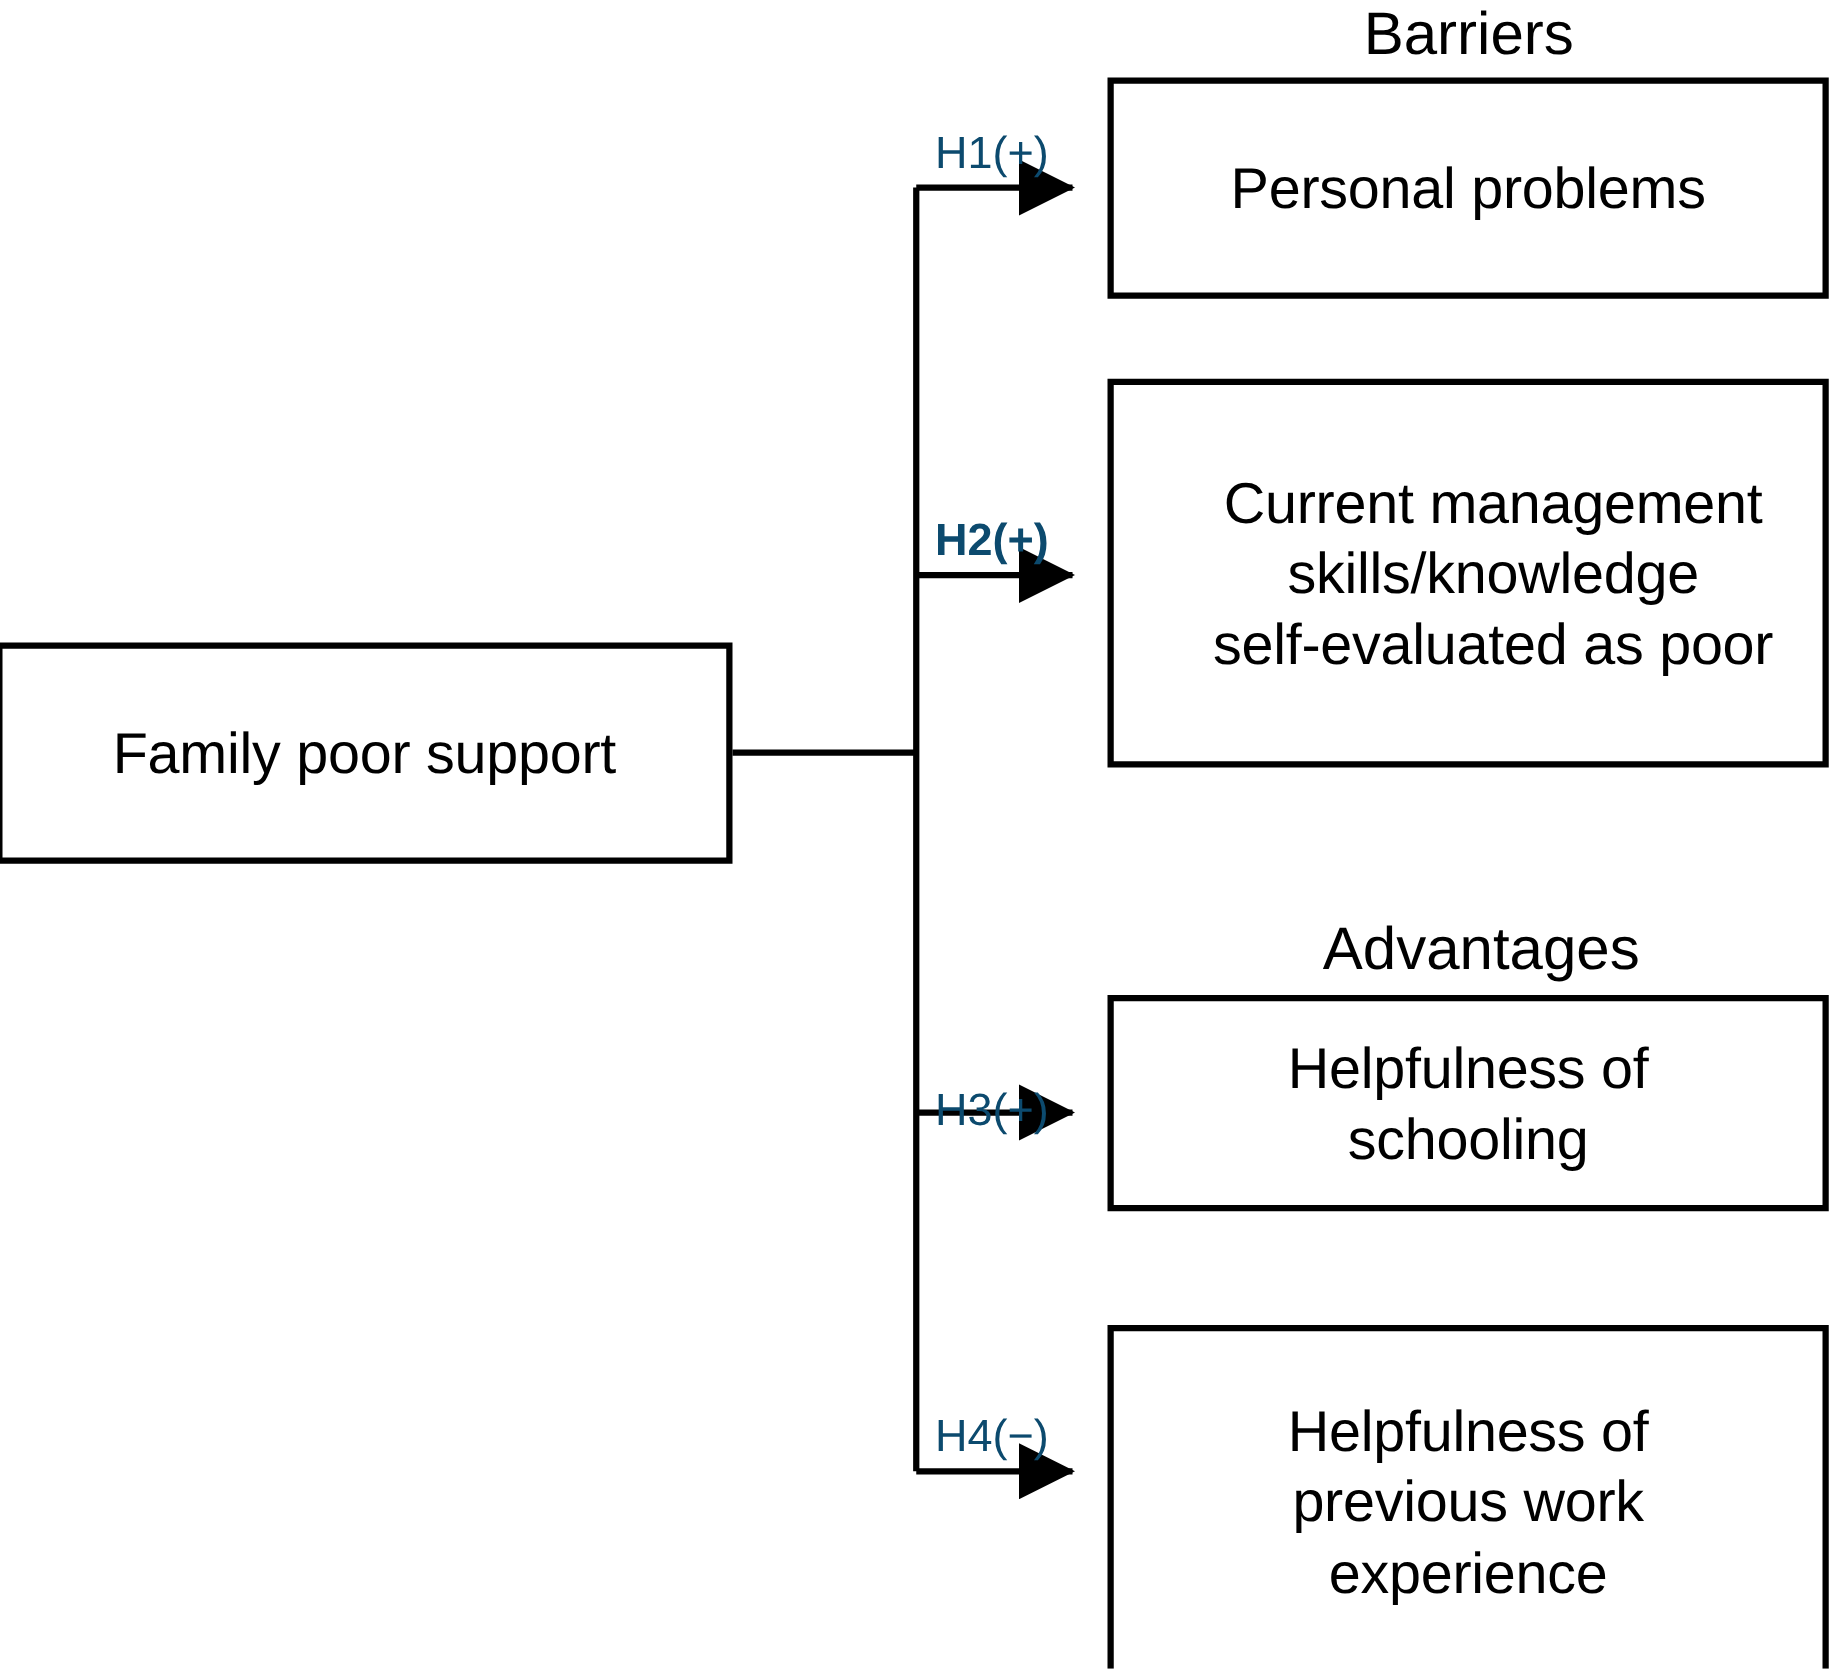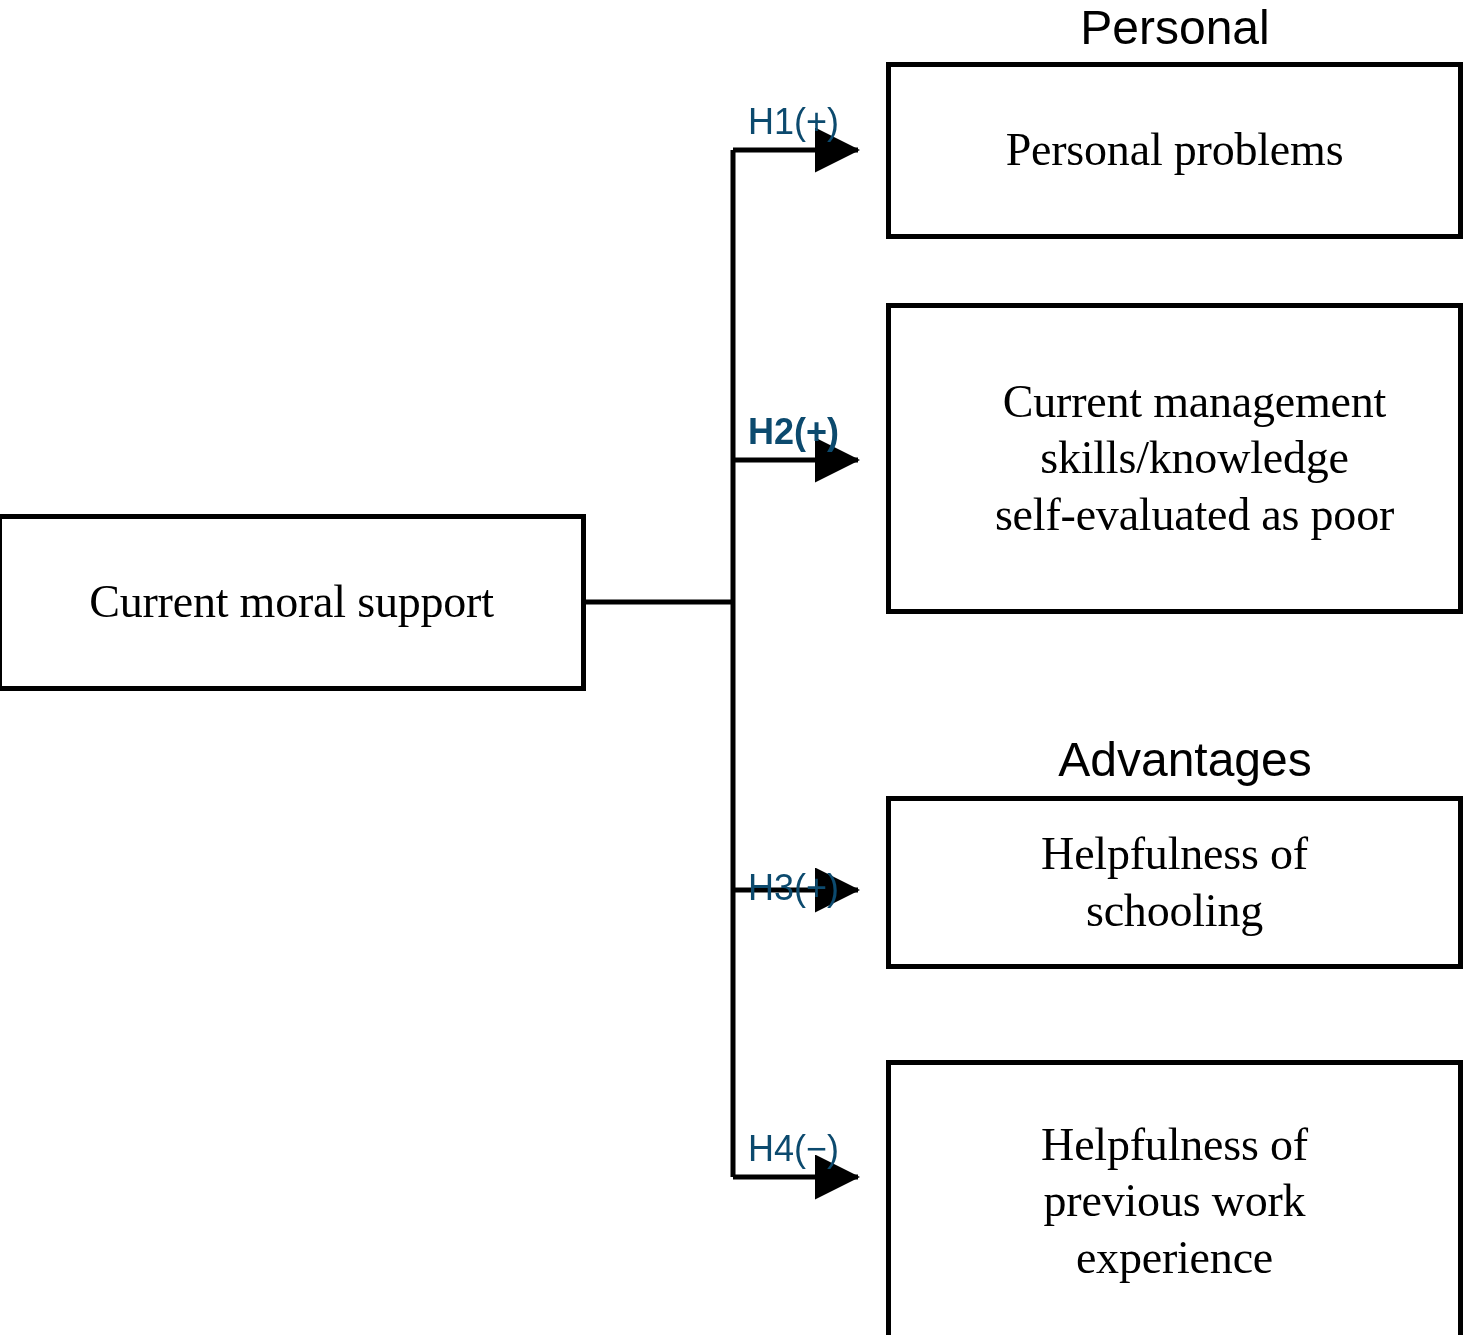--- a/index.html
+++ b/index.html
@@ -37,21 +37,20 @@
     justify-content: center;
     text-align: center;
   }
   .node-label {
     font-size: 46px;
     line-height: 1.22;
     letter-spacing: -0.2px;
     color: #000000;
     padding: 0 14px;
     white-space: pre-line;
-    font-family: Liberation Serif, serif;
   }
   
   .group-heading {
     position: absolute;
     font-size: 48px;
     line-height: 1;
     color: #000000;
     text-align: center;
     white-space: nowrap;
   }
@@ -82,26 +81,26 @@
 
     <path d="M 733 150 L 858 150" stroke="#000000" stroke-width="5" fill="none" marker-end="url(#arrowhead)"></path>
 
     <path d="M 733 460 L 858 460" stroke="#000000" stroke-width="5" fill="none" marker-end="url(#arrowhead)"></path>
 
     <path d="M 733 890 L 858 890" stroke="#000000" stroke-width="5" fill="none" marker-end="url(#arrowhead)"></path>
 
     <path d="M 733 1177 L 858 1177" stroke="#000000" stroke-width="5" fill="none" marker-end="url(#arrowhead)"></path>
   </svg>
 
-  <div class="group-heading" style="left: 975px; top: 4px; width: 400px;">Personal</div>
+  <div class="group-heading" style="left: 975px; top: 4px; width: 400px;">Barriers</div>
 
   <div class="group-heading" style="left: 985px; top: 736px; width: 400px; text-align: center;">Advantages</div>
 
   <div class="node-box" style="left: -3px; top: 514px; width: 589px; height: 177px;">
-    <span class="node-label">Current moral support</span>
+    <span class="node-label">Family poor support</span>
   </div>
 
   <div class="node-box" style="left: 886px; top: 62px; width: 577px; height: 177px;">
     <span class="node-label">Personal problems</span>
   </div>
 
   <div class="node-box" style="left: 886px; top: 303px; width: 577px; height: 311px; padding-left: 40px;">
     <span class="node-label">Current management
 skills/knowledge
 self-evaluated as poor</span>

